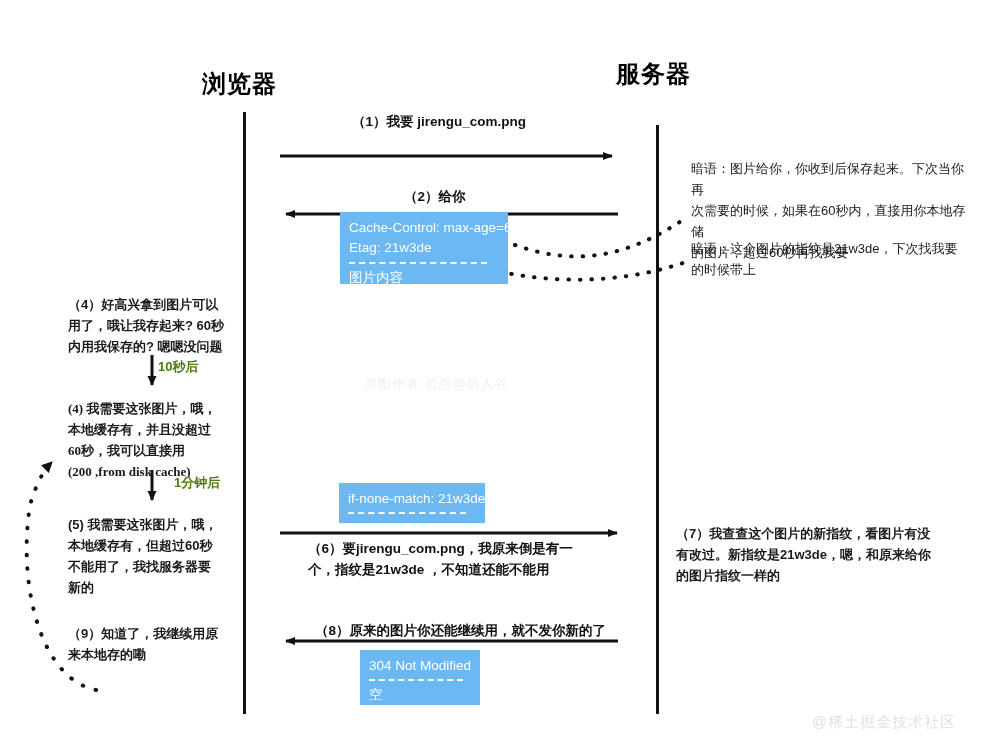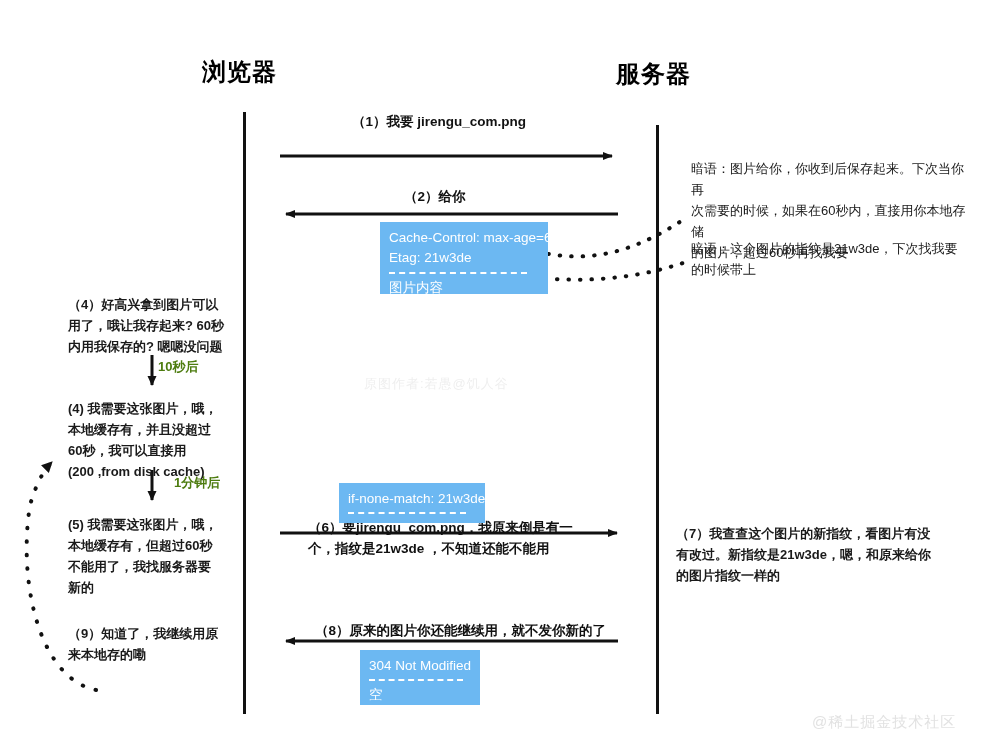--- a/index.html
+++ b/index.html
@@ -144,30 +144,30 @@
     </g>
     <g>
       <path d="M 445 255 C 520 285, 610 288, 686 262" fill="none" stroke="#111111" stroke-width="4" stroke-linecap="round" stroke-dasharray="0.5 11"></path>
     </g>
 
     <g>
       <path d="M 96 690 C 38 678, 18 580, 30 505 C 38 478, 46 468, 52 462" fill="none" stroke="#111111" stroke-width="4" stroke-linecap="round" stroke-dasharray="0.5 13" marker-end="url(#arrowDotted)"></path>
     </g>
   </svg>
 
-  <div class="actor-title" style="left:202px; top:56px;">浏览器</div>
+  <div class="actor-title" style="left:202px; top:68px;">浏览器</div>
   <div class="actor-title" style="left:616px; top:58px;">服务器</div>
 
   <div class="msg-label" style="left:352px; top:112px;">（1）我要 jirengu_com.png</div>
   <div class="msg-label" style="left:404px; top:187px;">（2）给你</div>
-  <div class="msg-label" style="left:308px; top:518px;">（6）要jirengu_com.png，我原来倒是有一
+  <div class="msg-label" style="left:308px; top:539px;">（6）要jirengu_com.png，我原来倒是有一
 个，指纹是21w3de ，不知道还能不能用</div>
   <div class="msg-label" style="left:315px; top:621px;">（8）原来的图片你还能继续用，就不发你新的了</div>
 
-  <div class="blue-box" style="left:340px; top:222px; width:168px; height:72px;margin-left:40px;">
+  <div class="blue-box" style="left:340px; top:212px; width:168px; height:72px;">
     <div class="bline">Cache-Control: max-age=60</div>
     <div class="bline">Etag: 21w3de</div>
     <div class="blue-divider"></div>
     <div class="bline">图片内容</div>
   </div>
 
   <div class="blue-box" style="left:339px; top:483px; width:146px; height:40px;">
     <div class="bline">if-none-match: 21w3de</div>
     <div class="blue-divider"></div>
   </div>
@@ -183,21 +183,21 @@
 的图片，超过60秒再找我要</div>
   <div class="note-text" style="left:691px; top:238px; width:280px;">暗语：这个图片的指纹是21w3de，下次找我要
 的时候带上</div>
   <div class="note-text bold" style="left:676px; top:523px; width:290px;">（7）我查查这个图片的新指纹，看图片有没
 有改过。新指纹是21w3de，嗯，和原来给你
 的图片指纹一样的</div>
 
   <div class="note-text bold" style="left:68px; top:294px; width:180px;">（4）好高兴拿到图片可以
 用了，哦让我存起来? 60秒
 内用我保存的? 嗯嗯没问题</div>
-  <div class="note-text bold" style="left:68px; top:398px; width:180px;">(4) 我需要这张图片，哦，
+  <div class="note-text bold" style="left:68px; top:398px; width:180px;font-family:Liberation Serif, serif;">(4) 我需要这张图片，哦，
 本地缓存有，并且没超过
 60秒，我可以直接用
 (200 ,from disk cache)</div>
   <div class="note-text bold" style="left:68px; top:514px; width:180px;">(5) 我需要这张图片，哦，
 本地缓存有，但超过60秒
 不能用了，我找服务器要
 新的</div>
   <div class="note-text bold" style="left:68px; top:623px; width:180px;">（9）知道了，我继续用原
 来本地存的嘞</div>
 

